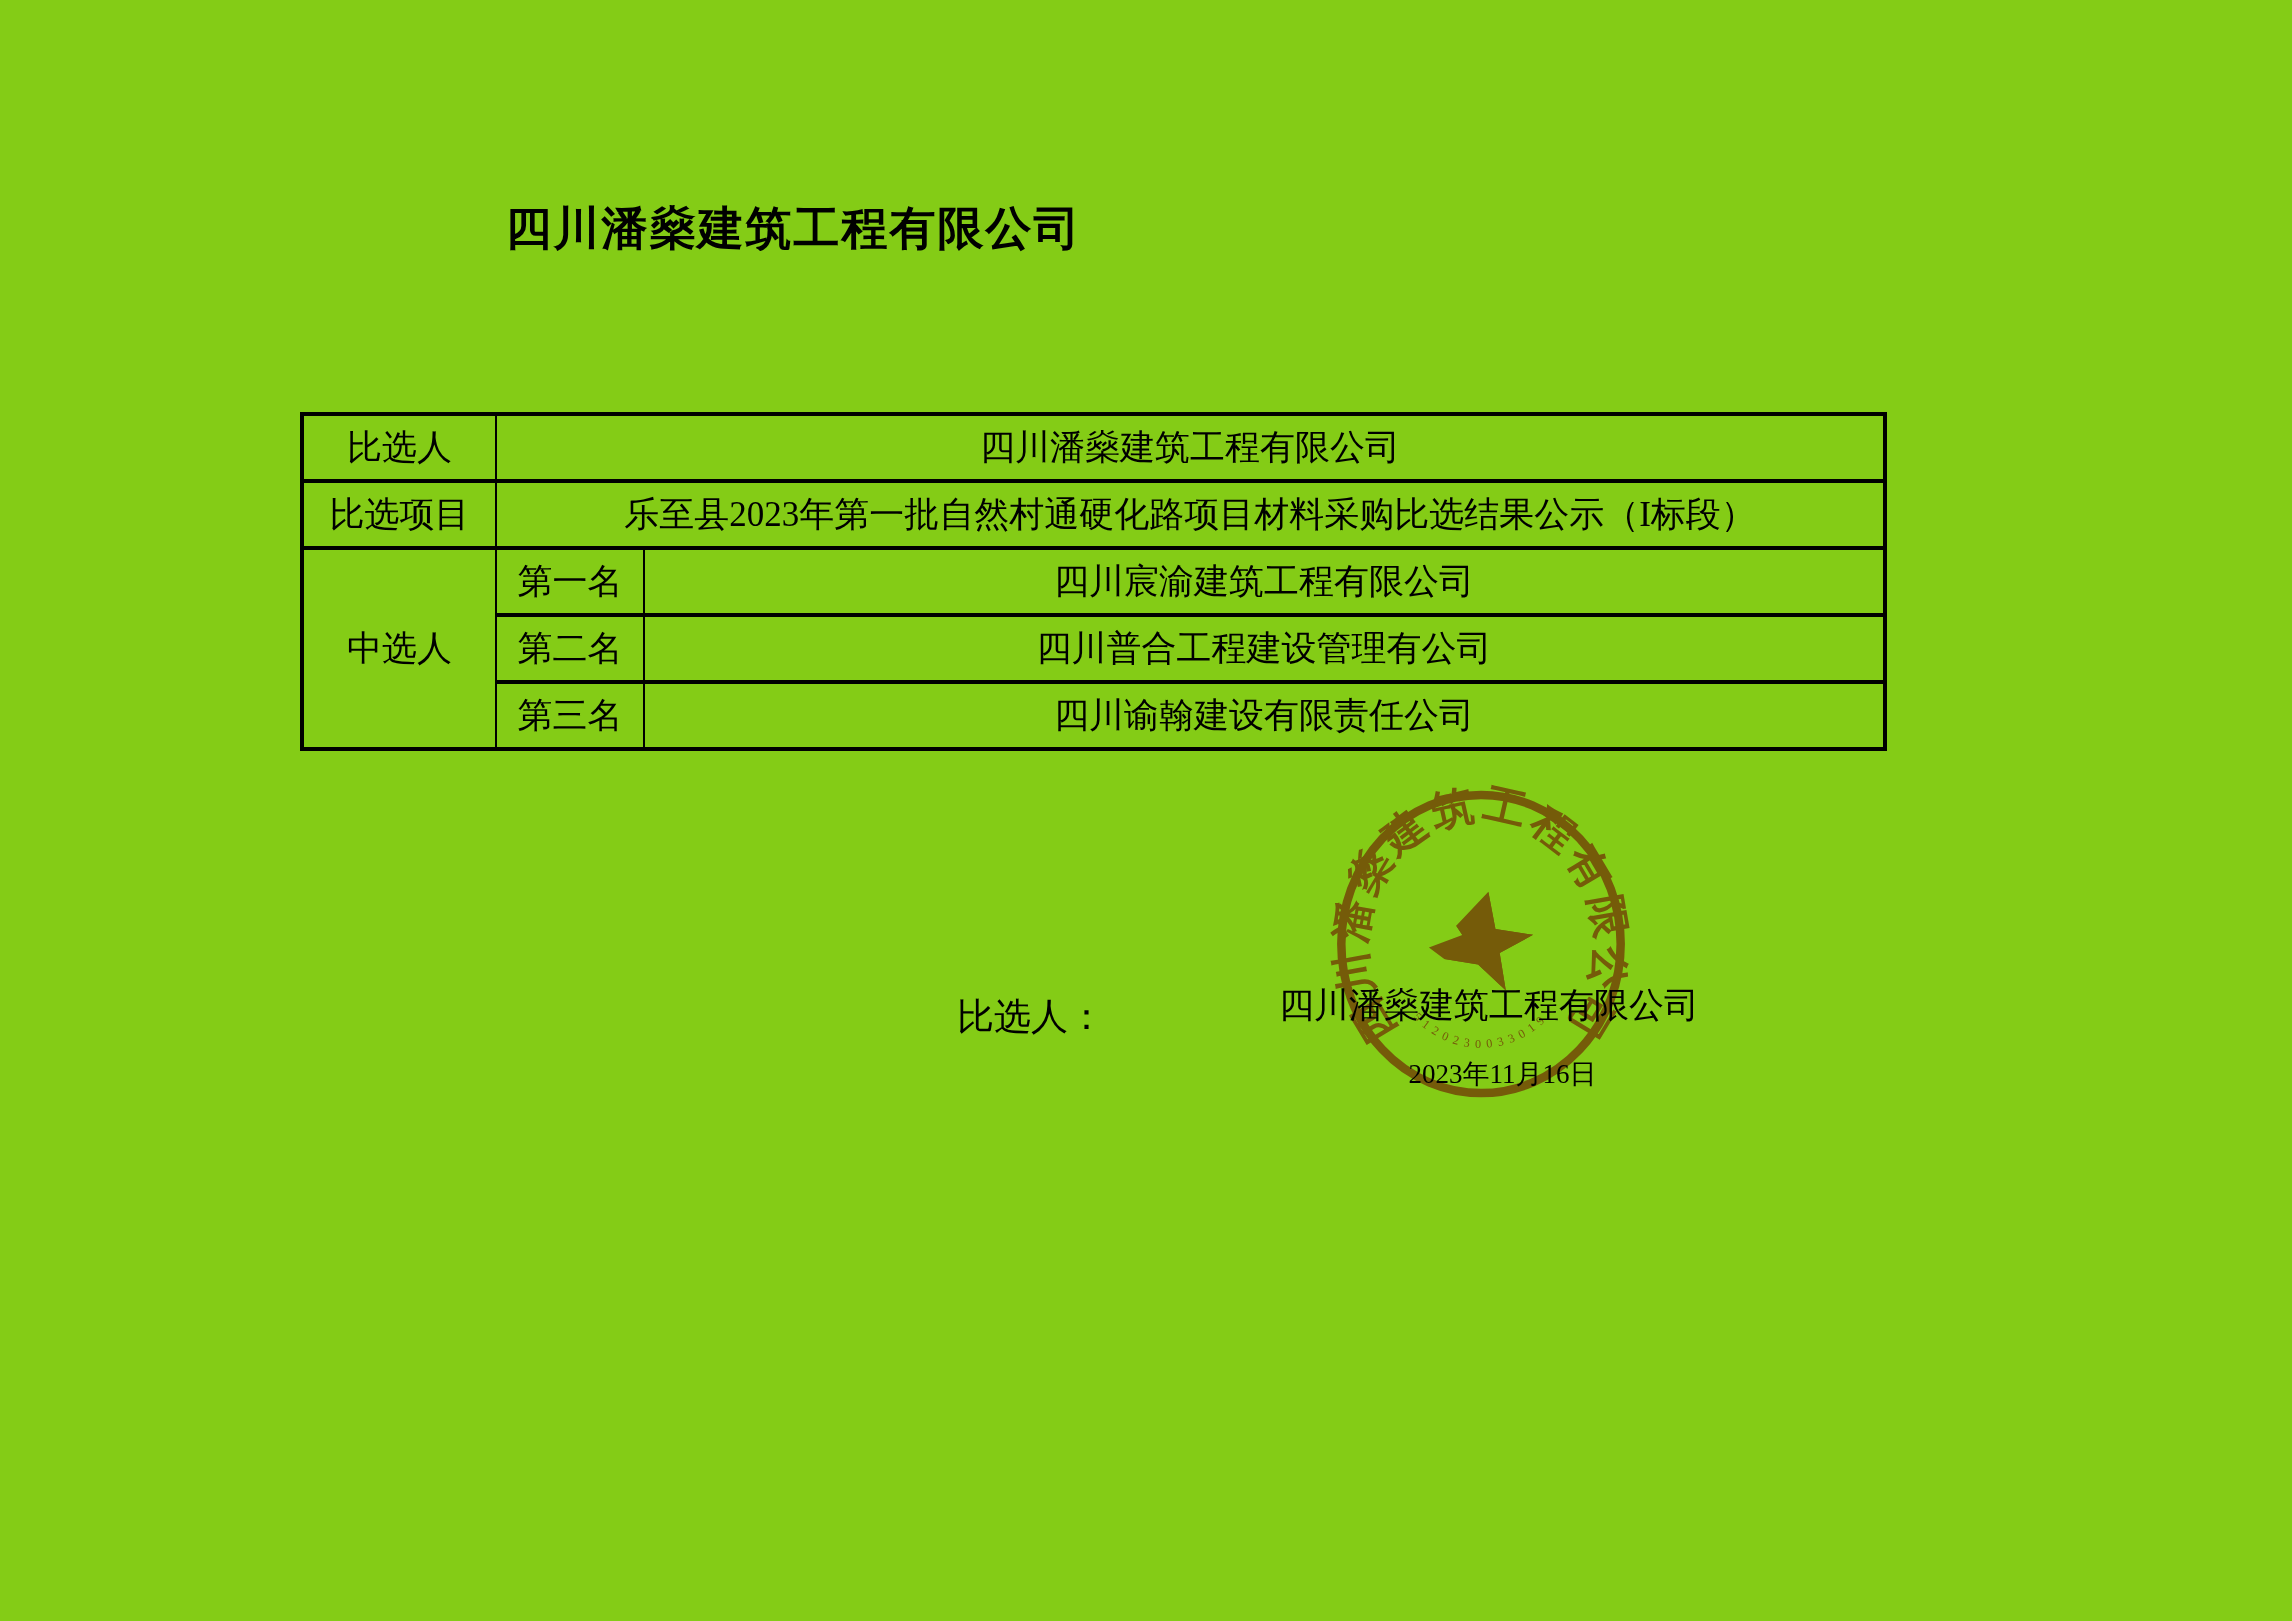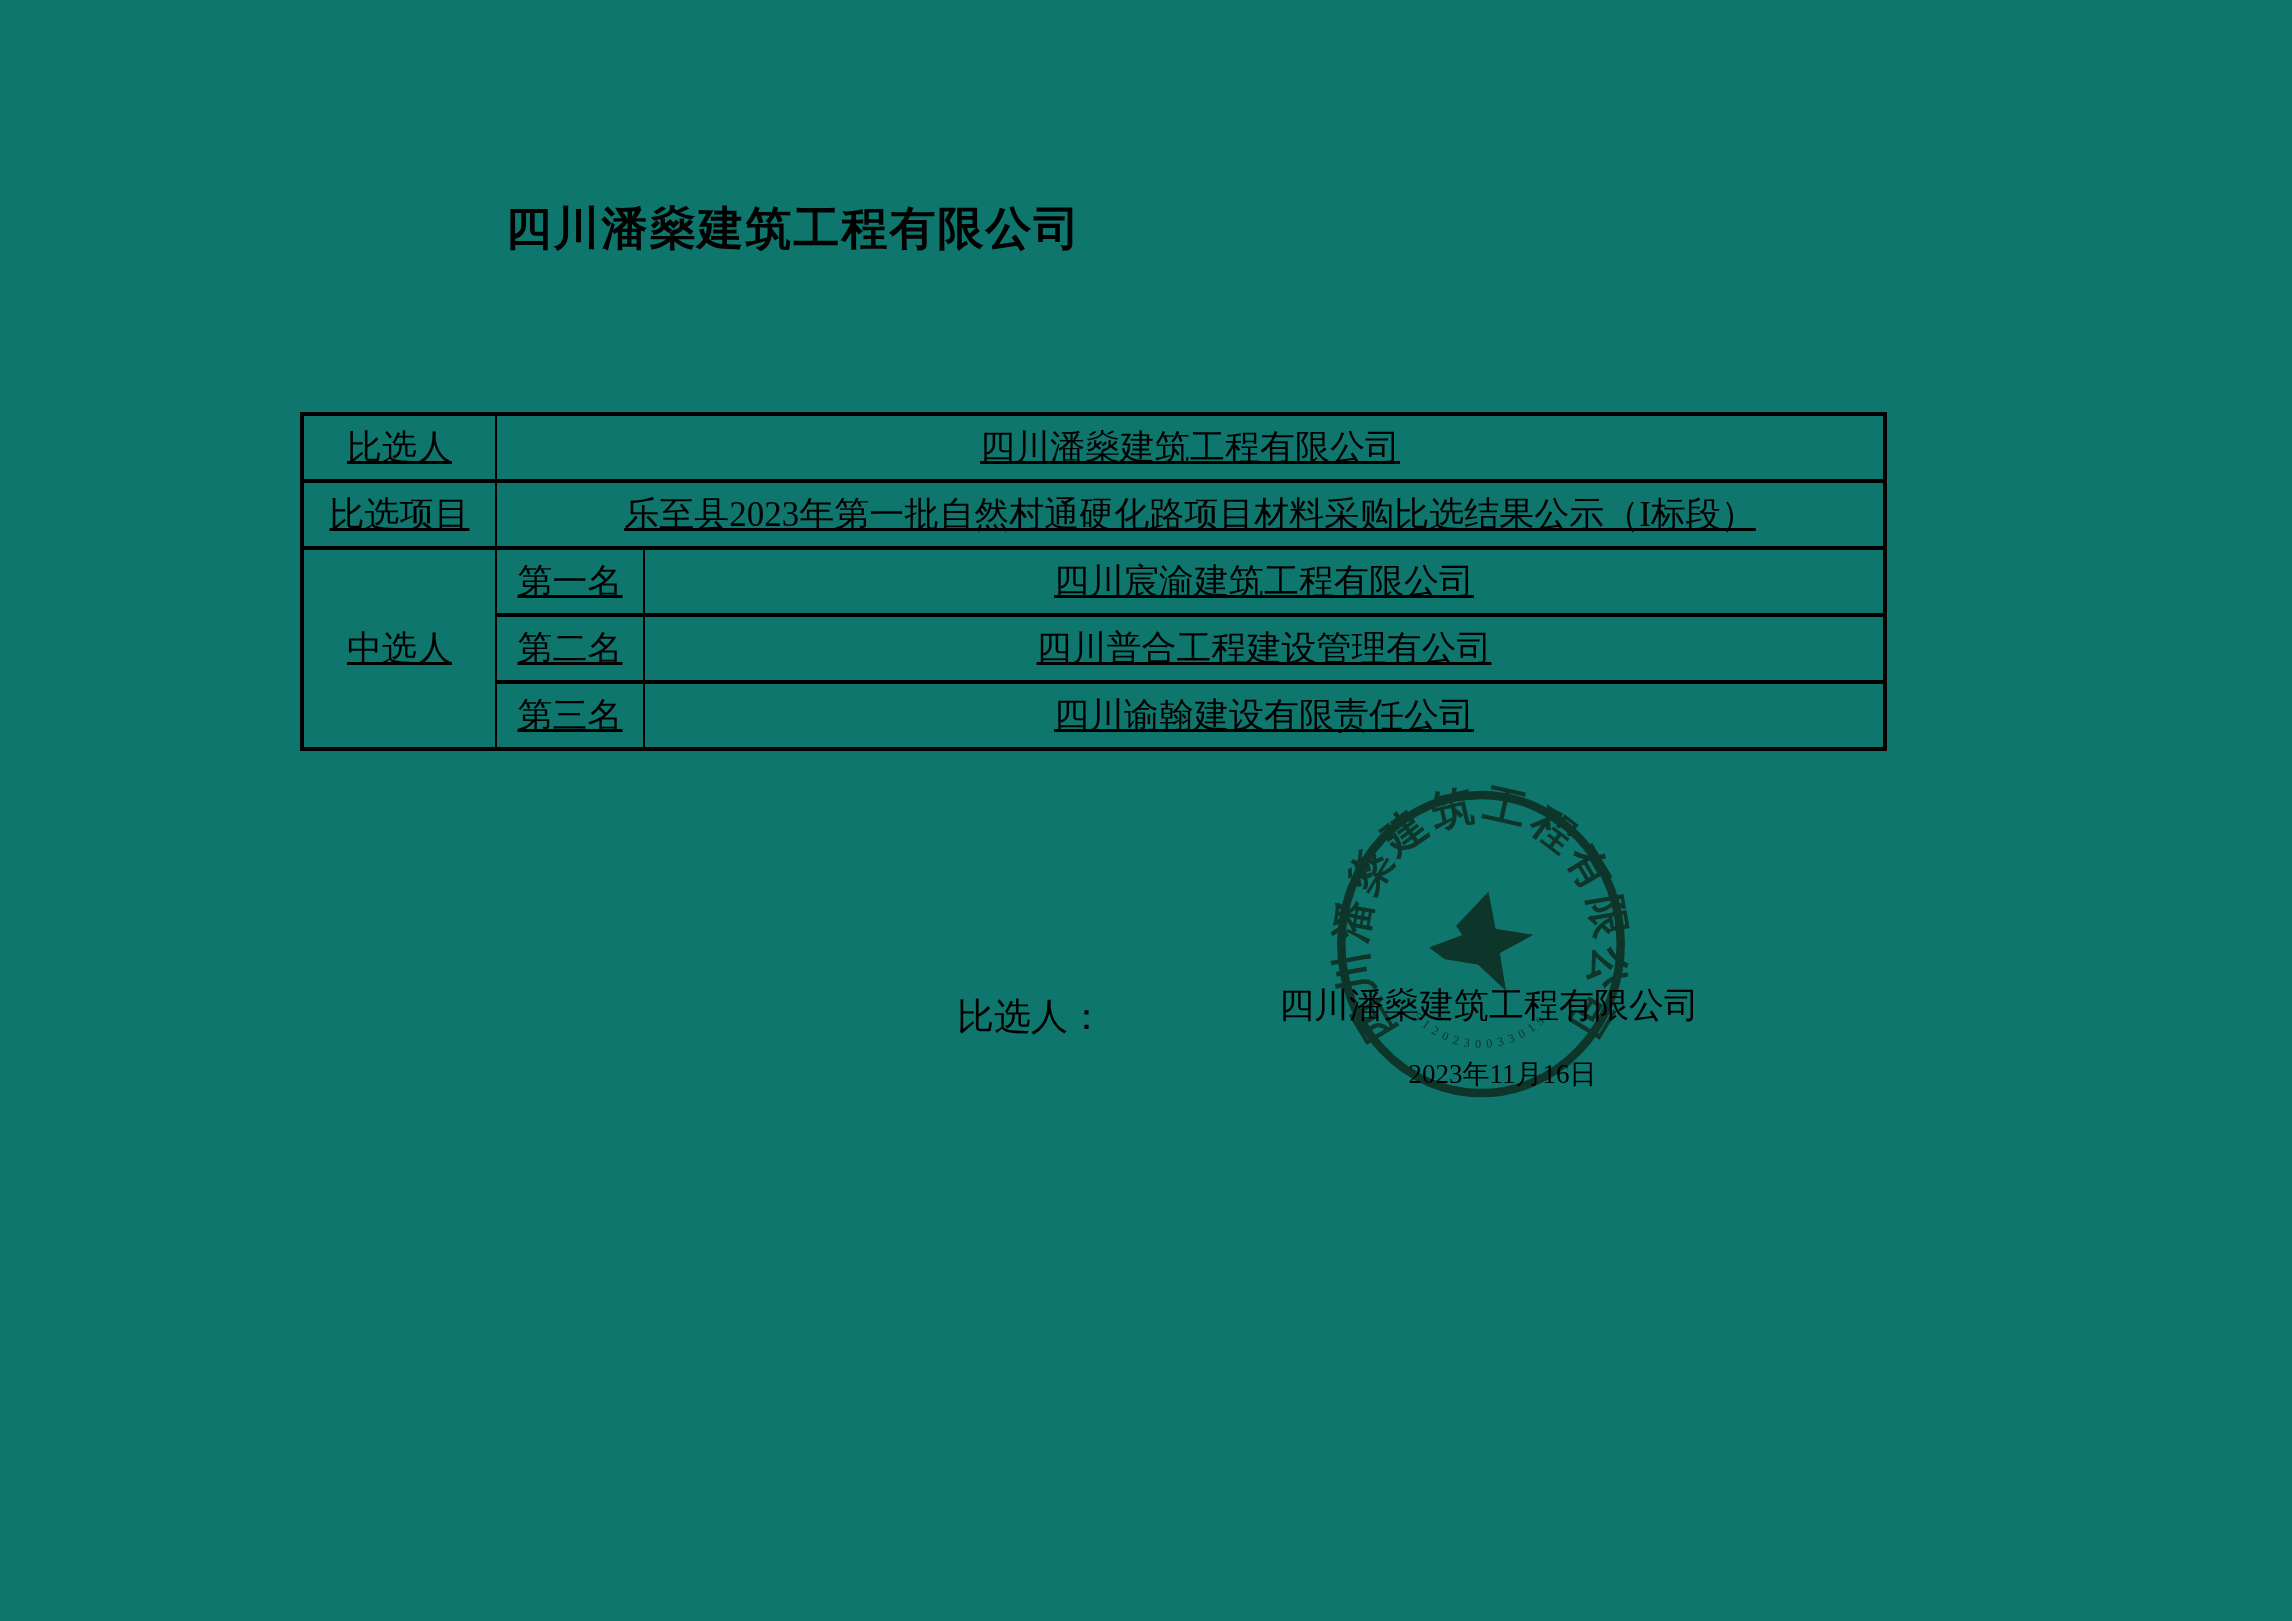--- a/index.html
+++ b/index.html
@@ -5,21 +5,21 @@
   html, body {
     margin: 0;
     padding: 0;
     background: #ffffff;
     font-family: "Liberation Serif", serif;
   }
   .page {
     position: relative;
     width: 2293px;
     height: 1621px;
-    background: #0f766e;
+    background: #84cc16;
     overflow: hidden;
   }
   .title {
     text-align: center;
     font-weight: bold;
     color: #000;
     font-size: 46px;
     letter-spacing: 2px;
     line-height: 69px;
     white-space: nowrap;
@@ -31,21 +31,20 @@
     width: 1587px;
   }
   table.result-table {
     position: absolute;
     left: 300px;
     top: 412px;
     width: 1587px;
     border-collapse: collapse;
     table-layout: fixed;
     border: 4.9px solid #000;
-    text-decoration: underline;
   }
   table.result-table td {
     border: 2.9px solid #000;
     border-top-width: 4.9px;
     border-bottom-width: 4.9px;
     text-align: center;
     vertical-align: middle;
     font-size: 35px;
     color: #000;
     height: 63px;

